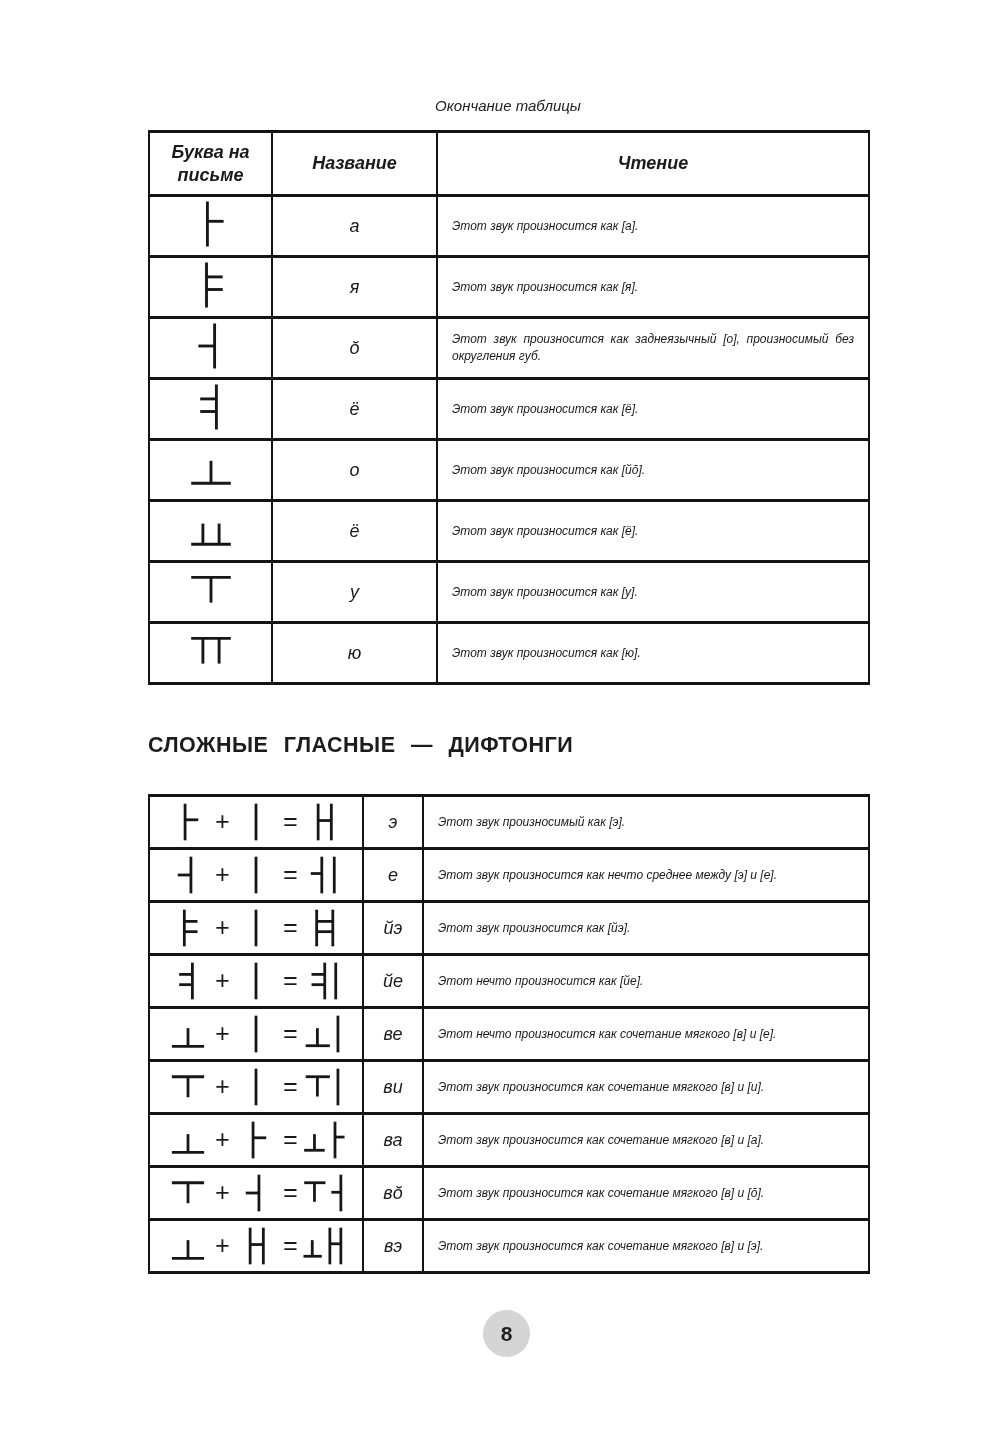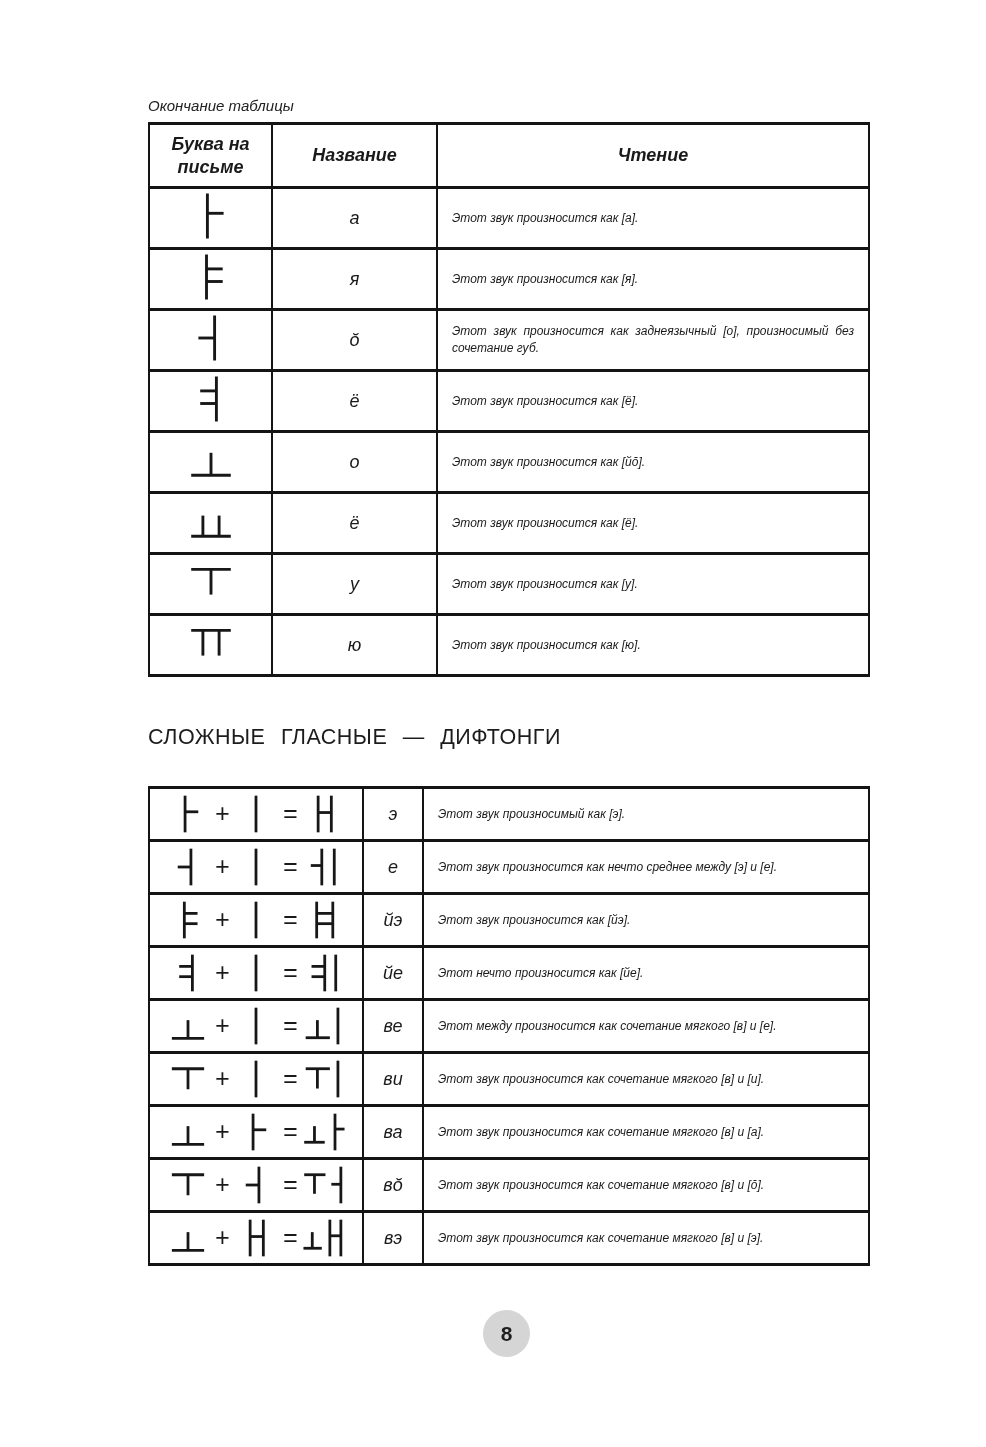--- a/index.html
+++ b/index.html
@@ -15,22 +15,22 @@
   }
   .content {
     position: absolute;
     left: 148px;
     top: 0;
     width: 720px;
   }
 
   .continuation-note {
     margin-top: 97px;
-    margin-bottom: 8px;
-    text-align: left;
+    margin-bottom: 16px;
+    text-align: center;
     font-style: italic;
     font-size: 15px;
     color: #222222;
   }
 
   table {
     border-collapse: collapse;
     width: 720px;
     table-layout: fixed;
     font-style: italic;
@@ -56,21 +56,21 @@
   .c-read   {
     font-size: 12px;
     line-height: 1.4;
     padding: 8px 14px;
     text-align: justify;
   }
 
   .section-heading {
     margin: 48px 0 36px 0;
     font-size: 21.5px;
-    font-weight: normal;
+    font-weight: bold;
     letter-spacing: 0.5px;
     word-spacing: 9px;
     color: #1c1c1c;
   }
 
   .diphthong-table td { height: 53px; }
   .formula {
     display: flex;
     align-items: center;
     justify-content: space-between;
@@ -160,21 +160,21 @@
           <tr>
        <td class="c-letter">
          <span class="glyph g-lg">
                 <svg viewBox="0 0 60 60">
                   <line x1="34" y1="5" x2="34" y2="55"></line>
                   <line x1="16" y1="30" x2="34" y2="30"></line>
                 </svg>
               </span>
        </td>
        <td class="c-name">ŏ</td>
-       <td class="c-read">Этот звук произносится как заднеязычный [о], произносимый без сочетание губ.</td>
+       <td class="c-read">Этот звук произносится как заднеязычный [о], произносимый без округления губ.</td>
      </tr>
           <tr>
        <td class="c-letter">
          <span class="glyph g-lg">
                 <svg viewBox="0 0 60 60">
                   <line x1="36" y1="5" x2="36" y2="55"></line>
                   <line x1="18" y1="21" x2="36" y2="21"></line>
                   <line x1="18" y1="35" x2="36" y2="35"></line>
                 </svg>
               </span>
@@ -379,21 +379,21 @@
            <span class="glyph g-md">
                   <svg viewBox="0 0 60 60">
                     <line x1="5" y1="46" x2="38" y2="46"></line>
                     <line x1="21" y1="22" x2="21" y2="46"></line>
                     <line x1="49" y1="5" x2="49" y2="55"></line>
                   </svg>
                 </span>
          </div>
        </td>
        <td class="c-name">ве</td>
-       <td class="c-read">Этот между произносится как сочетание мягкого [в] и [е].</td>
+       <td class="c-read">Этот нечто произносится как сочетание мягкого [в] и [е].</td>
      </tr>
           <tr>
        <td>
          <div class="formula">
            <span class="glyph g-md">
                   <svg viewBox="0 0 60 60">
                     <line x1="8" y1="16" x2="52" y2="16"></line>
                     <line x1="30" y1="16" x2="30" y2="44"></line>
                   </svg>
                 </span>

